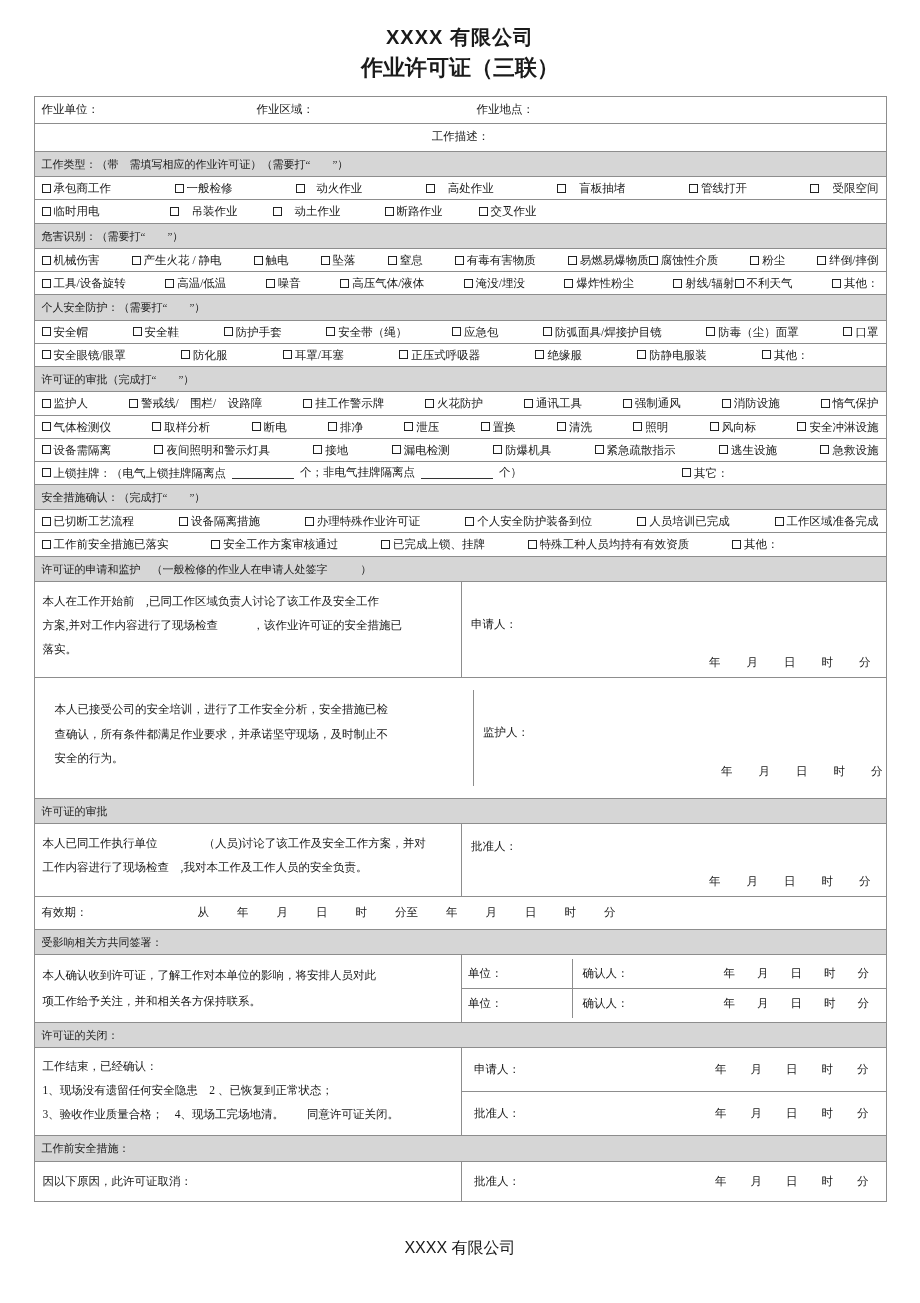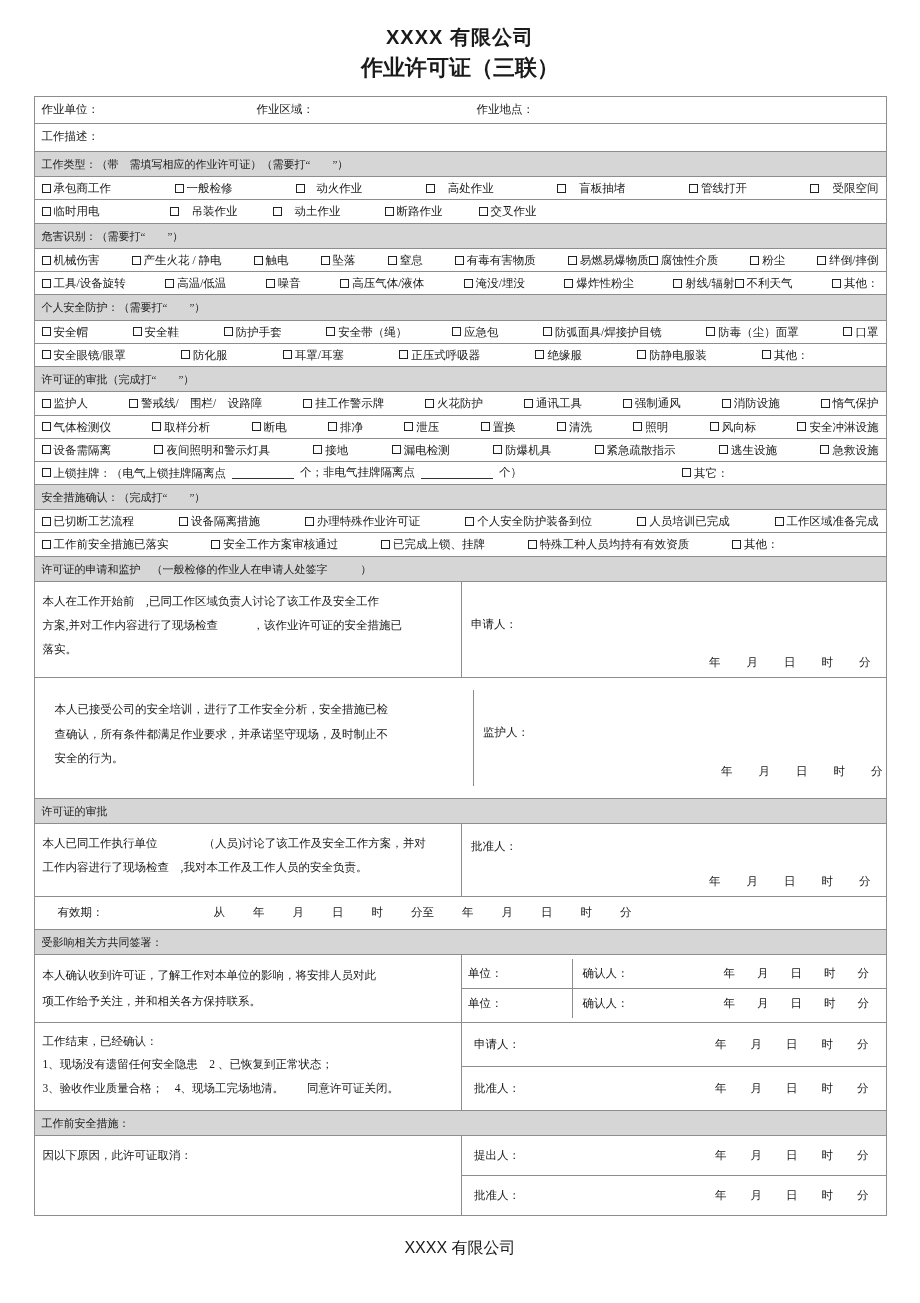--- a/index.html
+++ b/index.html
@@ -118,21 +118,21 @@
     display: flex;
     justify-content: flex-end;
     gap: 26px;
     padding-right: 16px;
     margin-top: 22px;
     font-size: 11.5px;
   }
   .datestrip span { display: inline-block; }
 
   
-  .validrow .cellpad { padding: 7px 23px; }
+  .validrow .cellpad { padding: 7px 7px; }
   .validline {
     display: flex;
     align-items: center;
     font-size: 11.5px;
   }
   .validline .lbl { margin-right: 110px; }
   .validline .u { margin-right: 28px; }
 
   
   .party-grid { width: 100%; border-collapse: collapse; table-layout: fixed; }
@@ -168,21 +168,21 @@
     position: absolute;
     left: 0;
     right: 0;
     bottom: 44px;
     text-align: center;
     font-size: 16px;
     font-family: "Liberation Sans", "DejaVu Sans", sans-serif;
   }
 
   .nowrap { white-space: nowrap; }
-  .desc-row td { height: 27px; }
+  .desc-row td { height: 27px; text-align: center; }
   .top-row td { height: 26px; }
   .toprowflex { display: flex; align-items: center; padding: 4px 7px; font-size: 11.5px; }
   .toprowflex .f1 { width: 215px; }
   .toprowflex .f2 { width: 220px; }
 </style>
 </head>
 <body>
 
 <div class="page">
 
@@ -922,20 +922,25 @@
                 </tr>
               </tbody>
                     </table>
             </td>
           </tr>
         </tbody>
             </table>
       </td>
     </tr>
 
+    <tr class="sec">
+      <td>
+        <div class="sec-label">许可证的关闭：</div>
+      </td>
+    </tr>
     <tr>
       <td style="padding:0">
         <table style="width:100%;border-collapse:collapse;table-layout:fixed">
           <colgroup>
                 <col style="width:427px">
                 <col style="width:425px">
               </colgroup>
           <tbody>
                 <tr>
             <td style="border:0;border-right:1px solid #8d8d8d;vertical-align:top">
@@ -998,34 +1003,20 @@
                 <col style="width:425px">
               </colgroup>
           <tbody>
                 <tr>
             <td style="border:0;border-right:1px solid #8d8d8d;vertical-align:top">
               <div class="lefttext">因以下原因，此许可证取消：</div>
             </td>
             <td style="border:0;padding:0">
               <table class="sig-grid">
                 <tbody>
-                        <tr>
-                  <td style="padding-top:12px;padding-bottom:12px">
-                    <div class="dt" style="padding-left:6px">
-                      <span>提出人：</span>
-                      <span style="display:flex;gap:24px">
-                        <span>年</span>
-                        <span>月</span>
-                        <span>日</span>
-                        <span>时</span>
-                        <span>分</span>
-                      </span>
-                    </div>
-                  </td>
-                </tr>
                 <tr>
                   <td style="padding-top:12px;padding-bottom:12px">
                     <div class="dt" style="padding-left:6px">
                       <span>批准人：</span>
                       <span style="display:flex;gap:24px">
                         <span>年</span>
                         <span>月</span>
                         <span>日</span>
                         <span>时</span>
                         <span>分</span>

